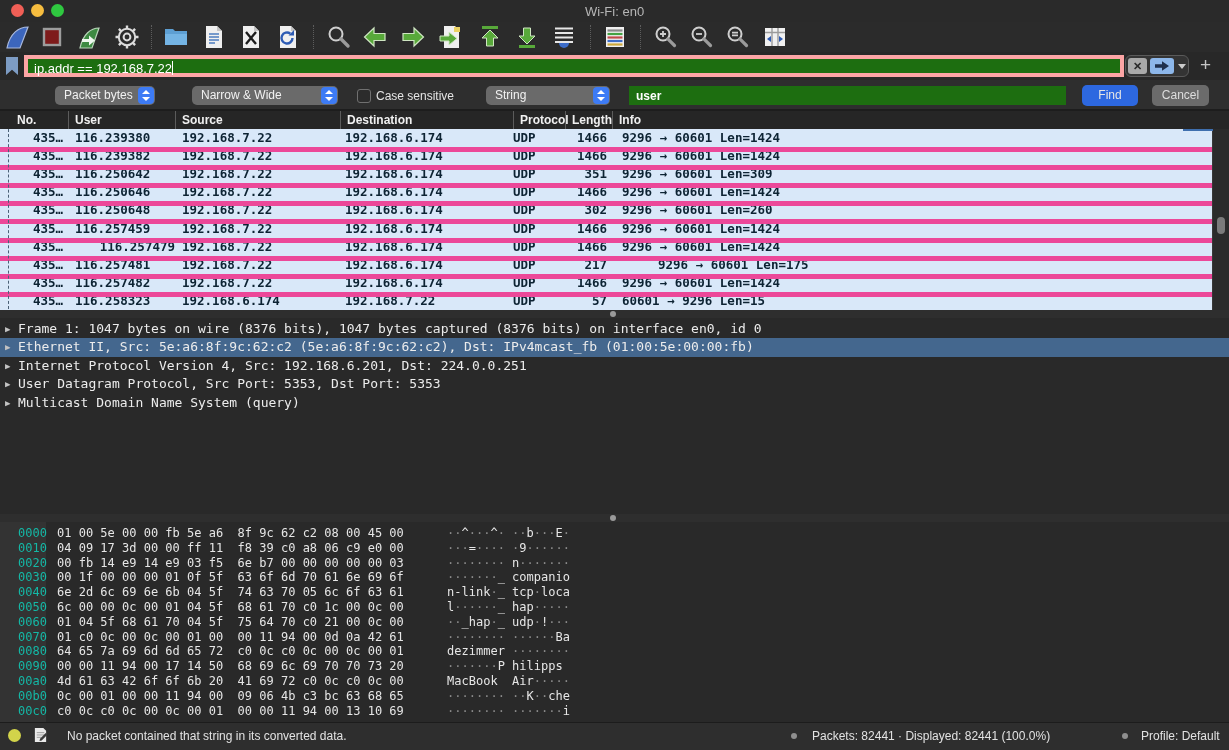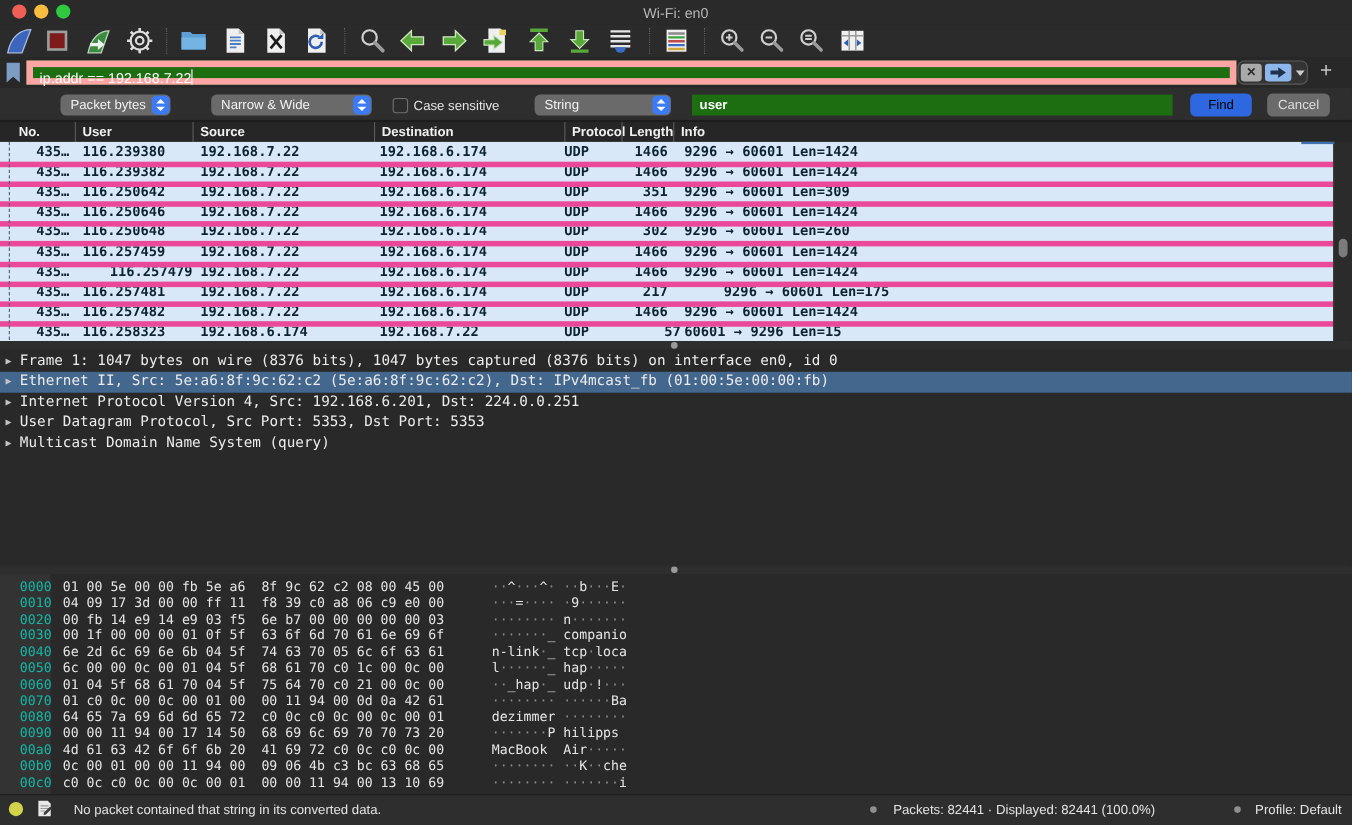--- a/index.html
+++ b/index.html
@@ -16,42 +16,42 @@
   .tl.grn{left:51px;background:#2fc840;}
   .wtitle{position:absolute;left:0;right:0;top:4px;text-align:center;font-size:13px;color:#b6b6b6;}
   
   .toolbar{position:absolute;left:0;top:22px;right:0;height:30px;background:#2b2b2b;}
   .tbicon{position:absolute;top:2px;width:26px;height:26px;}
   .tbicon svg{width:100%;height:100%;display:block;}
   .tbsep{position:absolute;top:3px;width:0;height:24px;border-left:1px dotted #5d5d5d;}
   
   .filterbar{position:absolute;left:0;top:52px;right:0;height:28px;background:#282828;border-bottom:1px solid #1e1e1e;}
   .bookmark{position:absolute;left:3px;top:4px;width:18px;height:20px;}
-  .filter-input{position:absolute;left:24px;top:3px;width:1100px;height:22px;background:var(--filter-green,#1d6e10);border:6px solid #fca5a5;box-sizing:border-box;}
+  .filter-input{position:absolute;left:24px;top:3px;width:1100px;height:22px;background:var(--filter-green,#1d6e10);border:4px solid #fca5a5;box-sizing:border-box;}
   .filter-input .txt{display:inline-block;margin-left:6px;line-height:20px;font-size:13px;color:#ffffff;white-space:pre;}
   .caret{display:inline-block;width:1px;height:14px;background:#fff;vertical-align:-2px;}
   .fgroup{position:absolute;left:1125px;top:3px;height:22px;width:64px;background:#343434;border:1px solid #5a5a5a;border-radius:6px;box-sizing:border-box;}
   .fbtn-x{position:absolute;left:2px;top:2px;width:19px;height:16px;background:#a9a9a9;border-radius:3px;color:#2a2a2a;font-size:11px;font-weight:bold;text-align:center;line-height:16px;}
   .fbtn-apply{position:absolute;left:24px;top:2px;width:24px;height:16px;background:#8db7ea;border-radius:3px;text-align:center;}
   .fbtn-apply svg{width:16px;height:12px;margin-top:2px;}
   .fcaret{position:absolute;left:52px;top:8px;width:0;height:0;border-left:4px solid transparent;border-right:4px solid transparent;border-top:5px solid #cccccc;}
   .fplus{position:absolute;left:1200px;top:2px;font-size:19px;color:#c4c4c4;}
   
   .findbar{position:absolute;left:0;top:80px;right:0;height:31px;background:#2e2e2e;border-bottom:2px solid #1d1d1d;box-sizing:border-box;}
   .sel{position:absolute;top:6px;height:19px;background:#6a6a6a;border-radius:5px;color:#f2f2f2;font-size:12px;}
   .sel .lbl{display:block;line-height:19px;padding-left:9px;margin-right:19px;white-space:nowrap;overflow:hidden;}
   .stepper{position:absolute;right:1px;top:1px;width:16px;height:17px;background:#3d7bf5;border-radius:4px;}
   .stepper::before{content:"";position:absolute;left:4px;top:3px;border-left:4px solid transparent;border-right:4px solid transparent;border-bottom:4px solid #fff;}
   .stepper::after{content:"";position:absolute;left:4px;bottom:3px;border-left:4px solid transparent;border-right:4px solid transparent;border-top:4px solid #fff;}
   .chk{position:absolute;left:357px;top:9px;width:12px;height:12px;background:#2c2c2c;border:1px solid #707070;border-radius:3px;}
   .chk-label{position:absolute;left:376px;top:9px;font-size:12px;color:#e4e4e4;}
   .search-input{position:absolute;left:629px;top:6px;width:437px;height:19px;background:var(--filter-green,#1d6e10);box-sizing:border-box;}
   .search-input .txt{display:inline-block;margin-left:7px;line-height:19px;font-size:12px;font-weight:bold;color:#fff;}
   .btn{position:absolute;top:5px;height:21px;border-radius:5px;font-size:12px;text-align:center;line-height:21px;}
-  .btn.find{left:1082px;width:56px;background:var(--accent-blue,#2d68e0);color:#000000;}
+  .btn.find{left:1082px;width:56px;background:var(--accent-blue,#2d68e0);color:#e5e5e5;}
   .btn.cancel{left:1152px;width:57px;background:#6b6b6b;color:#dedede;}
   
   .plist-header{position:absolute;left:0;top:111px;right:0;height:18px;background:#262626;}
   .ph-cell{position:absolute;top:0;height:18px;line-height:18px;font-size:12px;font-weight:bold;color:#f0f0f0;padding-left:6px;border-left:1px solid #5c5c5c;box-sizing:border-box;white-space:nowrap;overflow:hidden;}
   .ph-cell.first{border-left:none;padding-left:17px;}
   .plist-body{position:absolute;left:0;top:129px;right:0;height:181px;background:#2b2b2b;}
   .plist-body::before{content:"";position:absolute;left:8px;top:0;bottom:1px;border-left:1px dashed #4a6076;z-index:3;}
   .prow{position:absolute;left:0;width:1213px;height:18px;background:var(--row-udp,#d9e8f9);border-bottom:5px solid #ec4899;box-sizing:content-box;}
   .pcell{position:absolute;top:0;line-height:18px;font-family:"DejaVu Sans Mono",monospace;font-size:12.5px;font-weight:bold;color:#0d2333;white-space:pre;overflow:hidden;}
   .partial{position:absolute;left:1183px;top:0;width:30px;height:2px;background:#3f6fae;z-index:2;}
@@ -290,21 +290,21 @@
     <span class="ph-cell" style="left: 565px; width: 47px;">Length</span>
     <span class="ph-cell" style="left: 612px; width: 601px;">Info</span>
   </div>
 <div class="plist-body" id="plbody">
     <div class="prow" style="top: 162.9px;">
       <span class="pcell" style="left: 0px; width: 63px; text-align: right;">435…</span>
       <span class="pcell" style="left: 75px; width: 100px; text-align: left;">116.258323</span>
       <span class="pcell" style="left: 182px; width: 150px; text-align: left;">192.168.6.174</span>
       <span class="pcell" style="left: 345px; width: 150px; text-align: left;">192.168.7.22</span>
       <span class="pcell" style="left: 513px; width: 45px; text-align: left;">UDP</span>
-      <span class="pcell" style="left: 577px; width: 42px; text-align: right;">57</span>
+      <span class="pcell" style="left: 565px; width: 42px; text-align: right;">57</span>
       <span class="pcell" style="left: 622px; width: 585px; text-align: left;">60601 → 9296 Len=15</span>
     </div>
     <div class="prow" style="top: 144.8px;">
       <span class="pcell" style="left: 0px; width: 63px; text-align: right;">435…</span>
       <span class="pcell" style="left: 75px; width: 100px; text-align: left;">116.257482</span>
       <span class="pcell" style="left: 182px; width: 150px; text-align: left;">192.168.7.22</span>
       <span class="pcell" style="left: 345px; width: 150px; text-align: left;">192.168.6.174</span>
       <span class="pcell" style="left: 513px; width: 45px; text-align: left;">UDP</span>
       <span class="pcell" style="left: 565px; width: 42px; text-align: right;">1466</span>
       <span class="pcell" style="left: 622px; width: 585px; text-align: left;">9296 → 60601 Len=1424</span>

